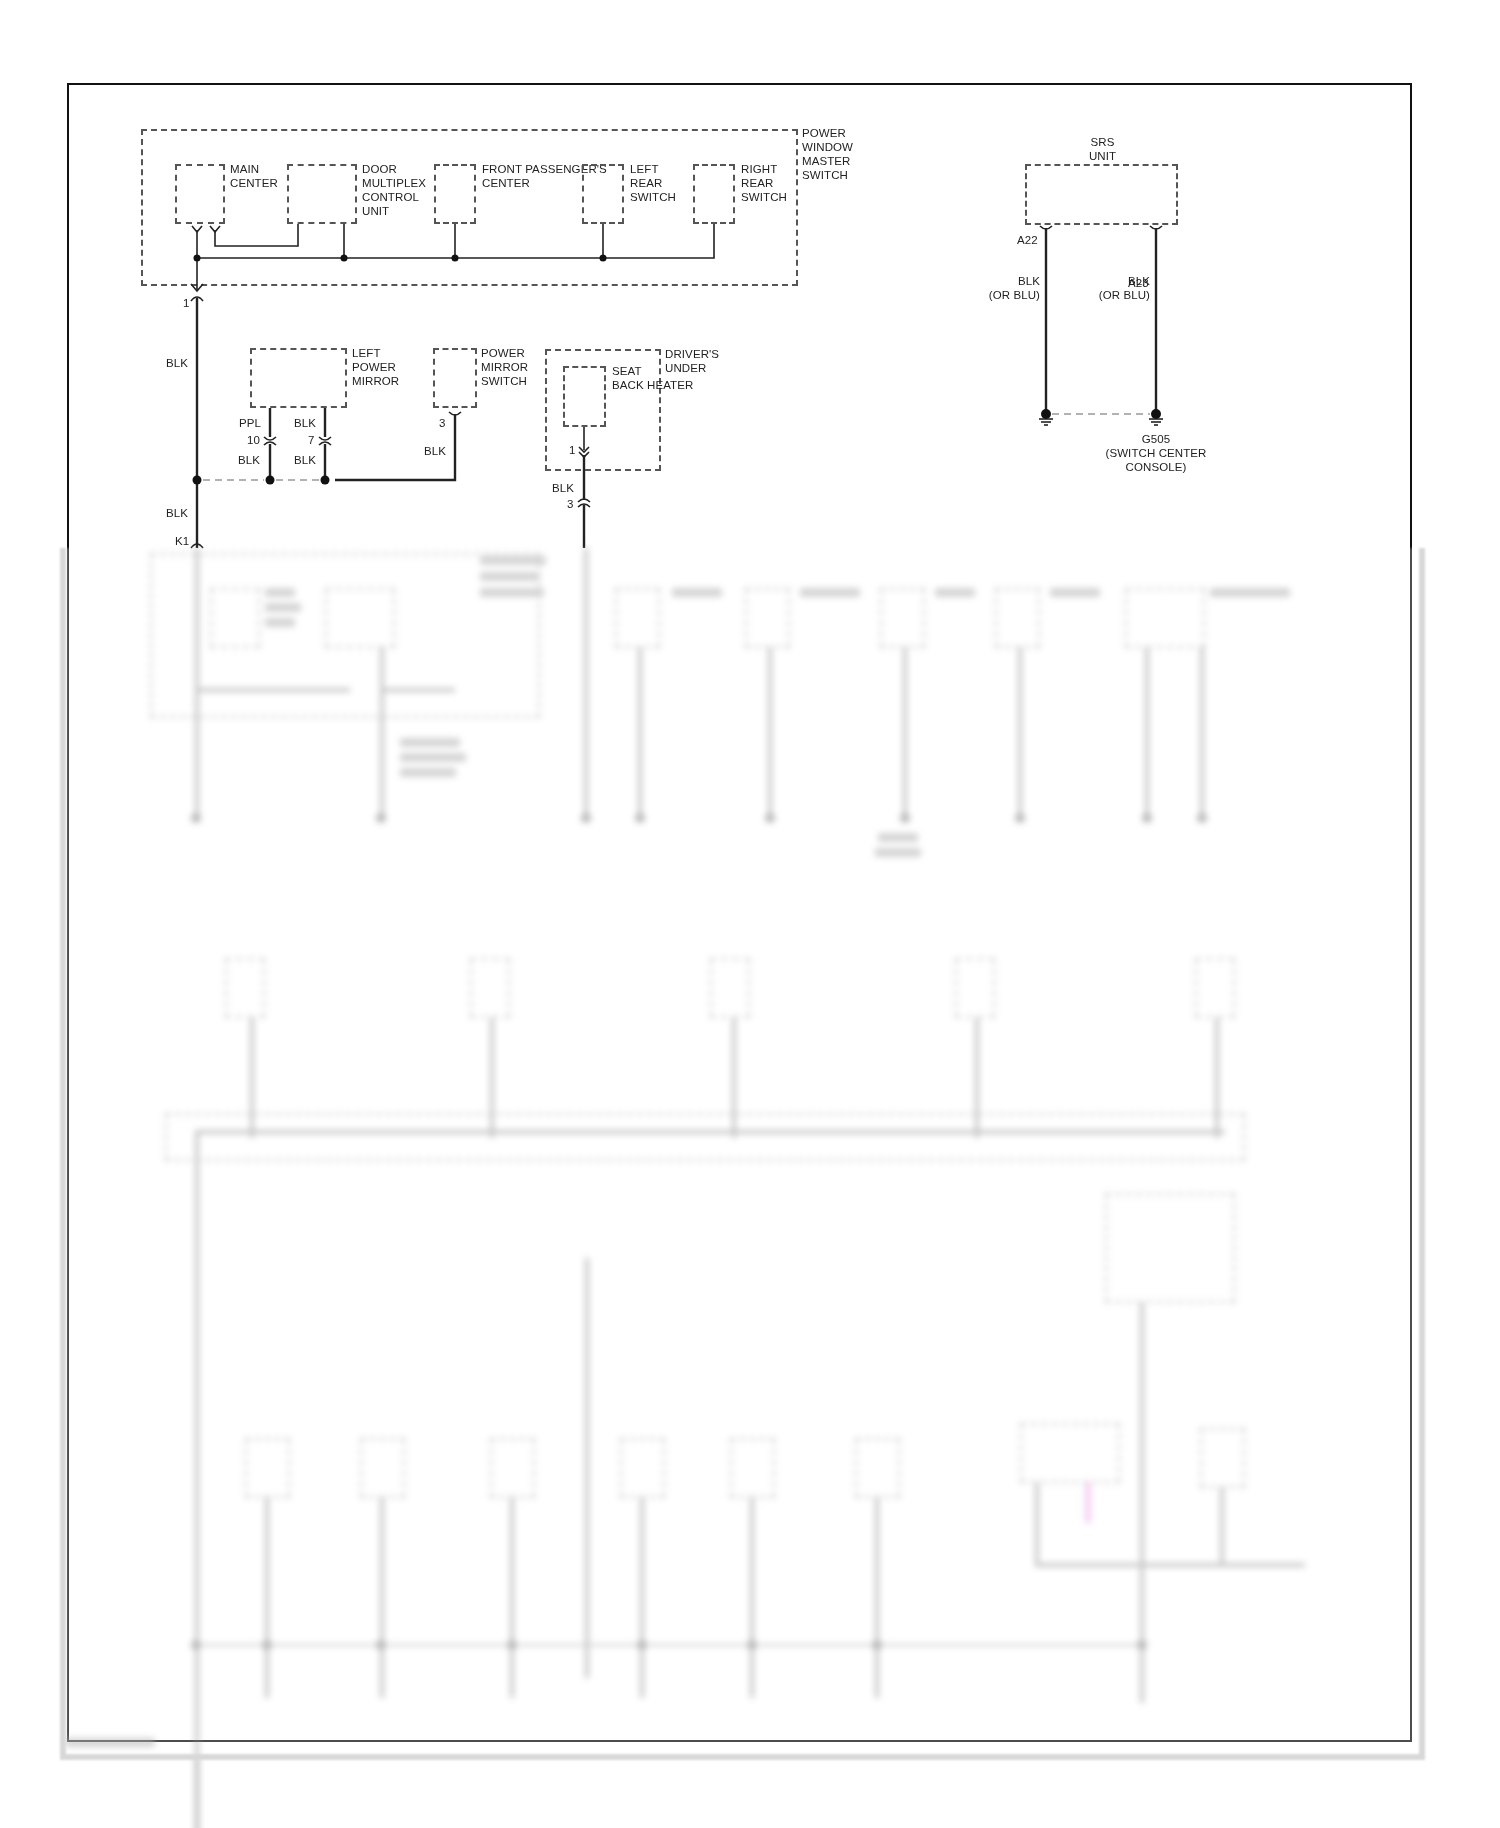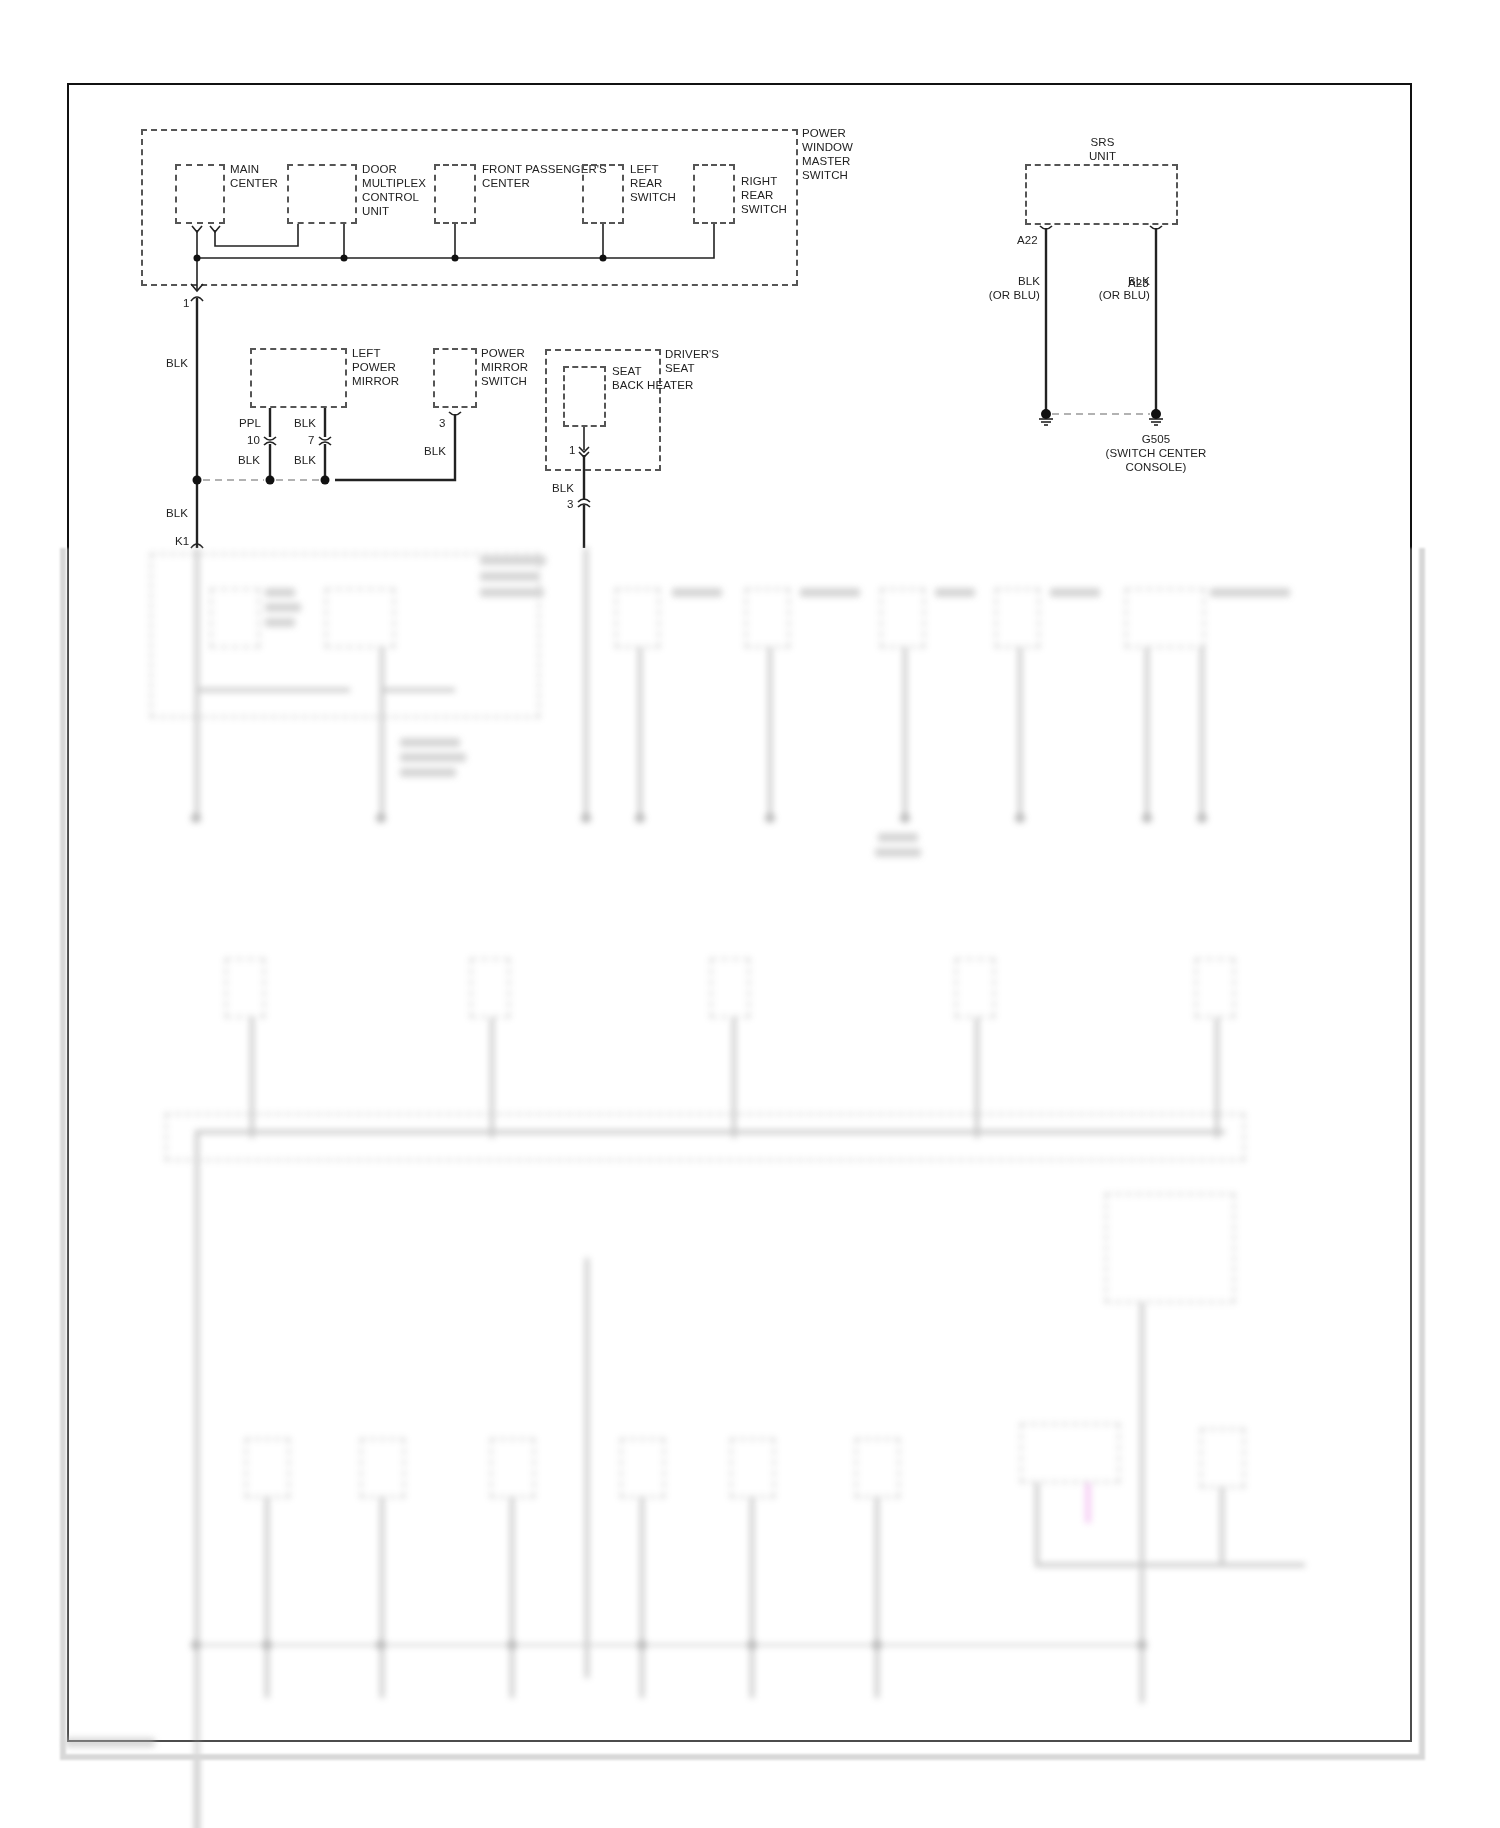--- a/index.html
+++ b/index.html
@@ -45,21 +45,21 @@
 <div class="dash" style="left:434px;top:164px;width:42px;height:60px;"></div>
 <div class="lbl" style="left:482px;top:162px;">FRONT PASSENGER'S
 CENTER</div>
 
 <div class="dash" style="left:582px;top:164px;width:42px;height:60px;"></div>
 <div class="lbl" style="left:630px;top:162px;">LEFT
 REAR
 SWITCH</div>
 
 <div class="dash" style="left:693px;top:164px;width:42px;height:60px;"></div>
-<div class="lbl" style="left:741px;top:174px;">RIGHT
+<div class="lbl" style="left:741px;top:162px;">RIGHT
 REAR
 SWITCH</div>
 
 <svg style="position:absolute;left:0;top:0;" width="1500" height="560">
   <g stroke="#222" stroke-width="1.6" fill="none">
 
     <path d="M192 226 L197 232 L202 226"></path>
     <path d="M210 226 L215 232 L220 226"></path>
     <line x1="197" y1="230" x2="197" y2="290"></line>
     <polyline points="215,230 215,246 298,246 298,224"></polyline>
@@ -140,21 +140,21 @@
 
 <div class="dash" style="left:433px;top:348px;width:44px;height:60px;"></div>
 <div class="lbl" style="left:481px;top:346px;">POWER
 MIRROR
 SWITCH</div>
 <div class="lbl" style="left:439px;top:416px;">3</div>
 <div class="lbl" style="left:424px;top:444px;">BLK</div>
 
 <div class="dash" style="left:545px;top:349px;width:116px;height:122px;"></div>
 <div class="lbl" style="left:665px;top:347px;">DRIVER'S
-SEAT</div>
+UNDER</div>
 <div class="dash" style="left:563px;top:366px;width:43px;height:61px;"></div>
 <div class="lbl" style="left:612px;top:364px;">SEAT
 BACK HEATER</div>
 <div class="lbl" style="left:569px;top:443px;">1</div>
 <div class="lbl" style="left:552px;top:481px;">BLK</div>
 <div class="lbl" style="left:567px;top:497px;">3</div>
 
 <div class="lbl" style="left:166px;top:506px;">BLK</div>
 <div class="lbl" style="left:175px;top:534px;">K1</div>
 

